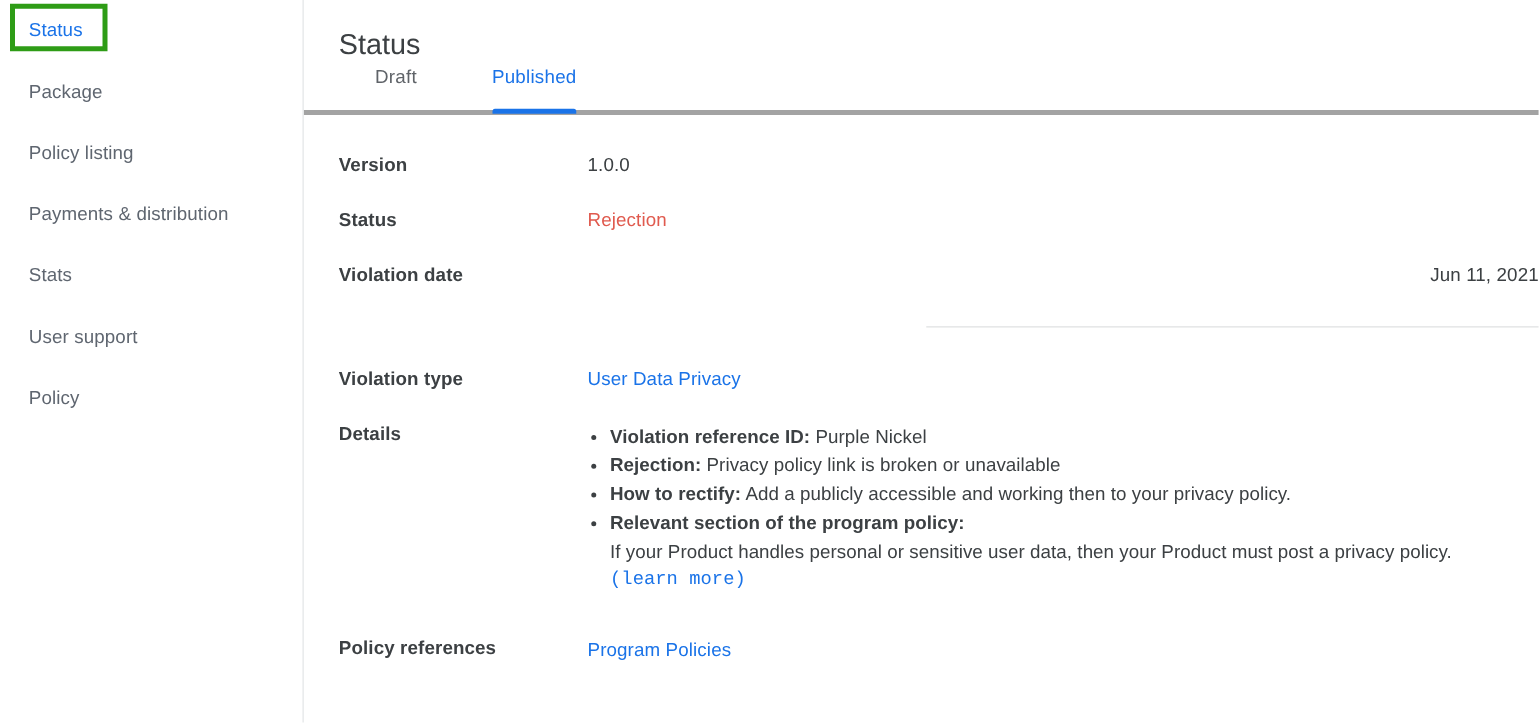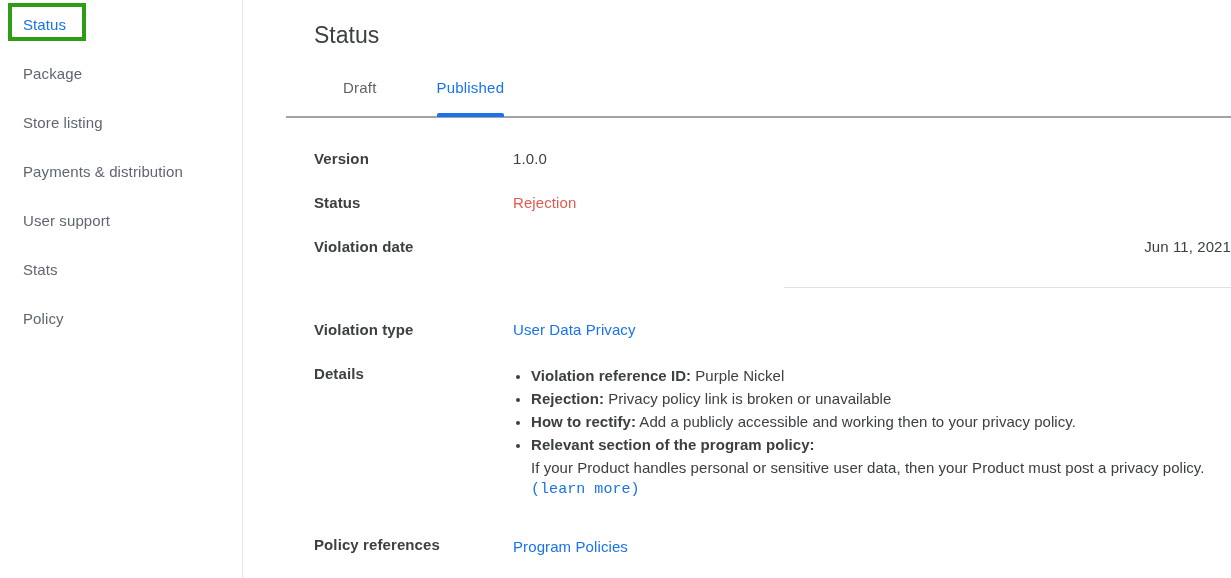--- a/index.html
+++ b/index.html
@@ -15,21 +15,20 @@
     overflow: hidden;
     position: relative;
   }
 
   
   .app {
     display: flex;
     width: 1231px;
     height: 408px;
     position: relative;
-    gap: 43px;
   }
 
   
   .sidebar {
     width: 243px;
     min-width: 243px;
     height: 578px;
     background: #ffffff;
     border-right: 1px solid #e4e6e8;
     box-sizing: border-box;
@@ -86,25 +85,24 @@
     font-size: 23px;
     font-weight: 400;
     color: #3c4043;
     margin: 0;
     padding: 22px 0 0 28px;
     letter-spacing: 0px;
   }
 
   
   .tabbar {
-    margin-top: 26px;
     height: 43px;
-    border-bottom: 2px solid #a3a3a3;
+    border-bottom: 4px solid #a3a3a3;
     display: flex;
-    align-items: flex-end;
+    align-items: center;
     padding-left: 57px;
     box-sizing: border-box;
     position: relative;
   }
   .tab {
     font-size: 15px;
     color: #5f6368;
     padding: 6px 0 0 0;
     margin-right: 60px;
     cursor: pointer;
@@ -216,30 +214,30 @@
 
   <nav class="sidebar">
     <ul class="nav-list">
       <li class="nav-item active highlighted">
         <span class="nav-label">Status</span>
       </li>
       <li class="nav-item">
         <span class="nav-label">Package</span>
       </li>
       <li class="nav-item">
-        <span class="nav-label">Store listing</span>
+        <span class="nav-label">Policy listing</span>
       </li>
       <li class="nav-item">
         <span class="nav-label">Payments &amp; distribution</span>
       </li>
       <li class="nav-item">
+        <span class="nav-label">Stats</span>
+      </li>
+      <li class="nav-item">
         <span class="nav-label">User support</span>
-      </li>
-      <li class="nav-item">
-        <span class="nav-label">Stats</span>
       </li>
       <li class="nav-item">
         <span class="nav-label">Policy</span>
       </li>
     </ul>
   </nav>
 
   <main class="main">
 
     <h1 class="page-title">Status</h1>

